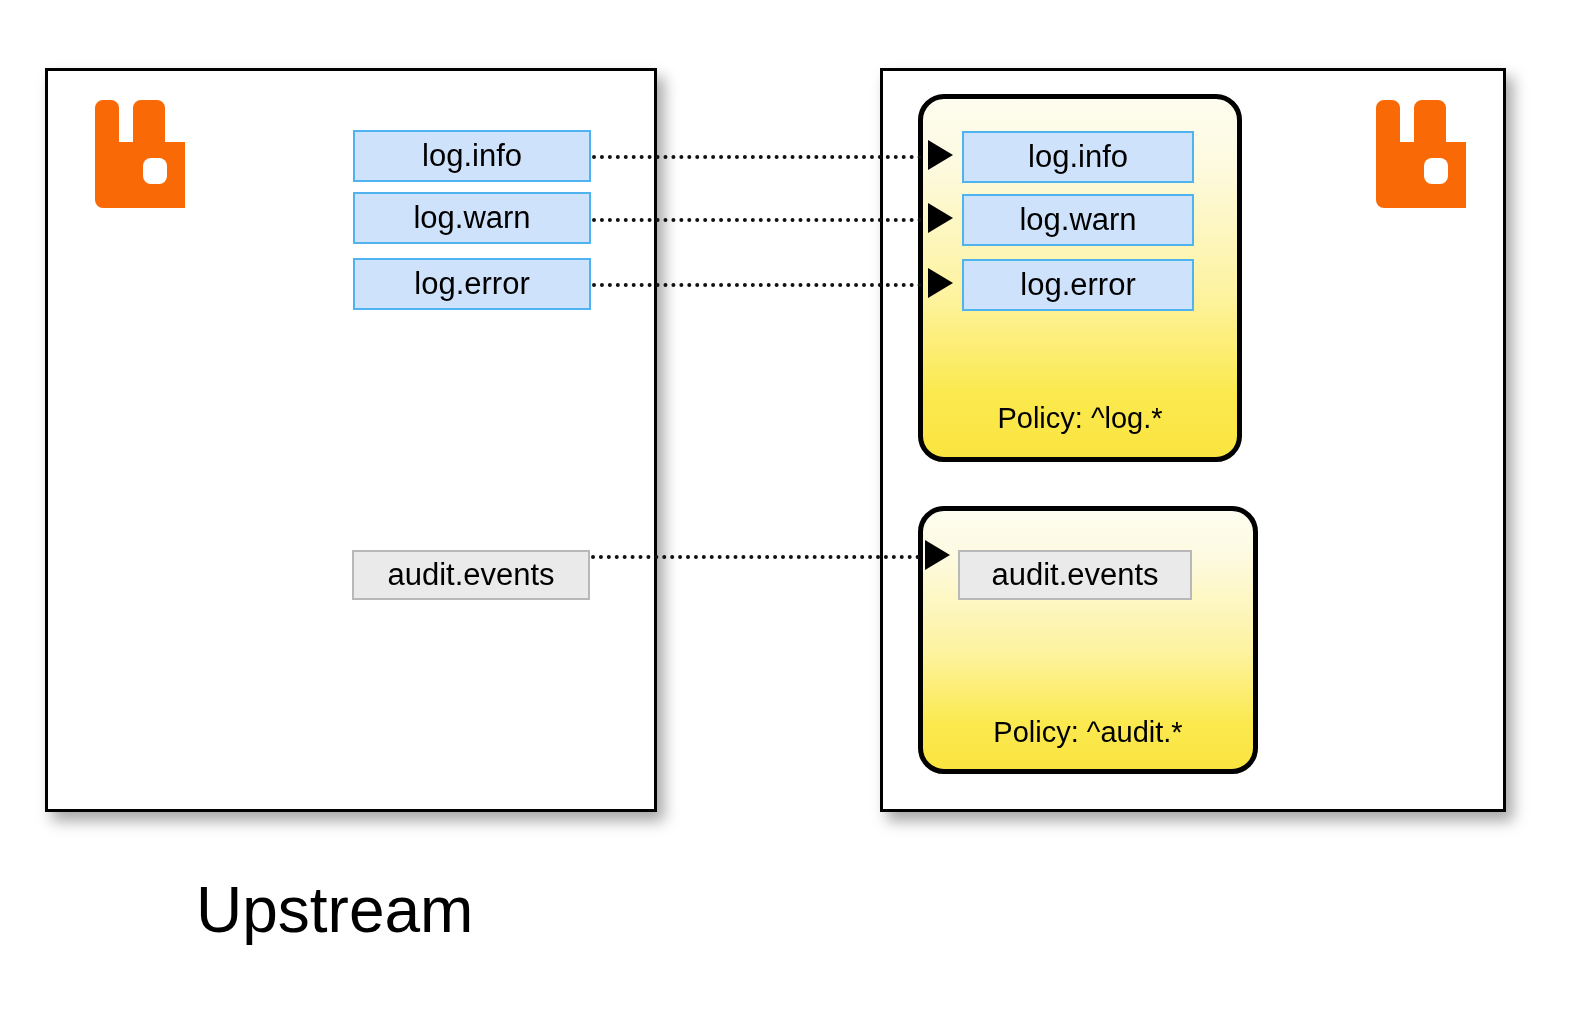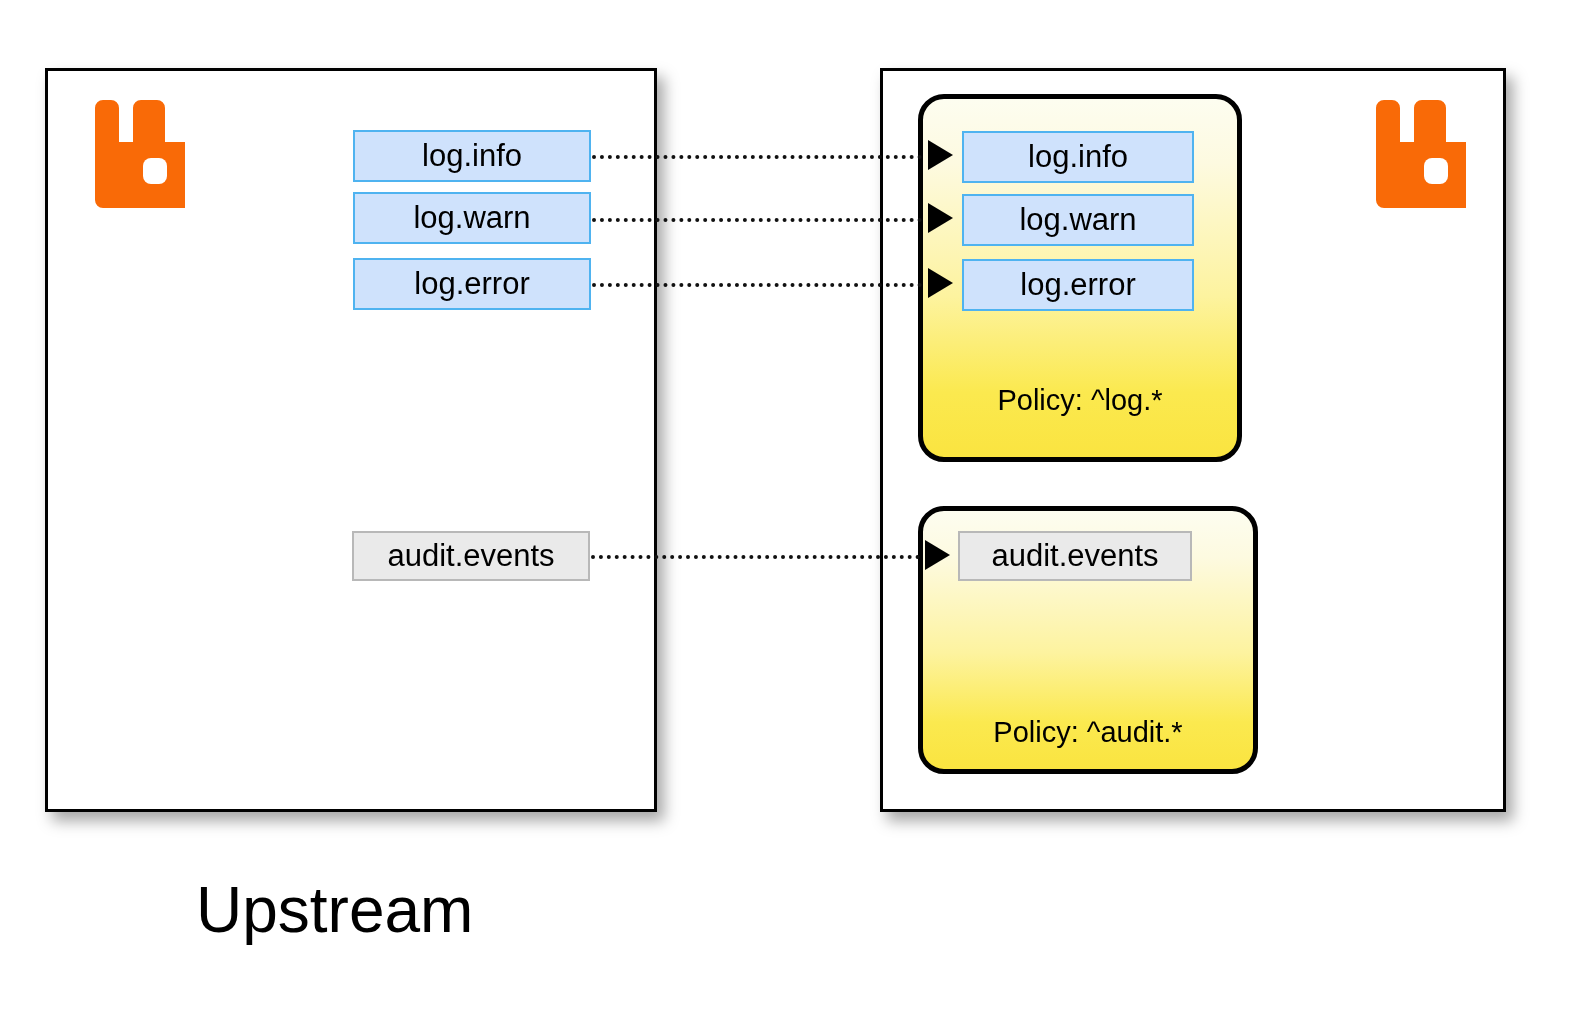--- a/index.html
+++ b/index.html
@@ -81,21 +81,21 @@
   }
   .policy-label {
     position: absolute;
     left: 0;
     right: 0;
     text-align: center;
     font-size: 29px;
     color: #000000;
     white-space: nowrap;
   }
-  #policy-label-log { bottom: 40px; }
+  #policy-label-log { bottom: 22px; }
   #policy-label-audit { bottom: 20px; }
 
   
   .queue {
     position: absolute;
     display: flex;
     box-sizing: border-box;
     align-items: flex-end;
   }
   .queue .cell {
@@ -118,20 +118,21 @@
   .queue.blue {
     background: #cfe2fc;
     border: 2px solid #4fb3f0;
   }
   .queue.blue .cell { border-right: 2px solid #4fb3f0; }
   .queue.blue .cell:last-child { border-right: none; }
   
   .queue.grey {
     background: #eaeaea;
     border: 2px solid #b8b8b8;
+    margin-top: 19px;
   }
   .queue.grey .cell { border-right: 2px solid #b8b8b8; }
   .queue.grey .cell:last-child { border-right: none; }
 
   
   #queue-up-log-info   { left: 353px; top: 130px; width: 238px; height: 52px; }
   #queue-up-log-warn   { left: 353px; top: 192px; width: 238px; height: 52px; }
   #queue-up-log-error  { left: 353px; top: 258px; width: 238px; height: 52px; }
   #queue-up-audit      { left: 352px; top: 531px; width: 238px; height: 50px; }
 

